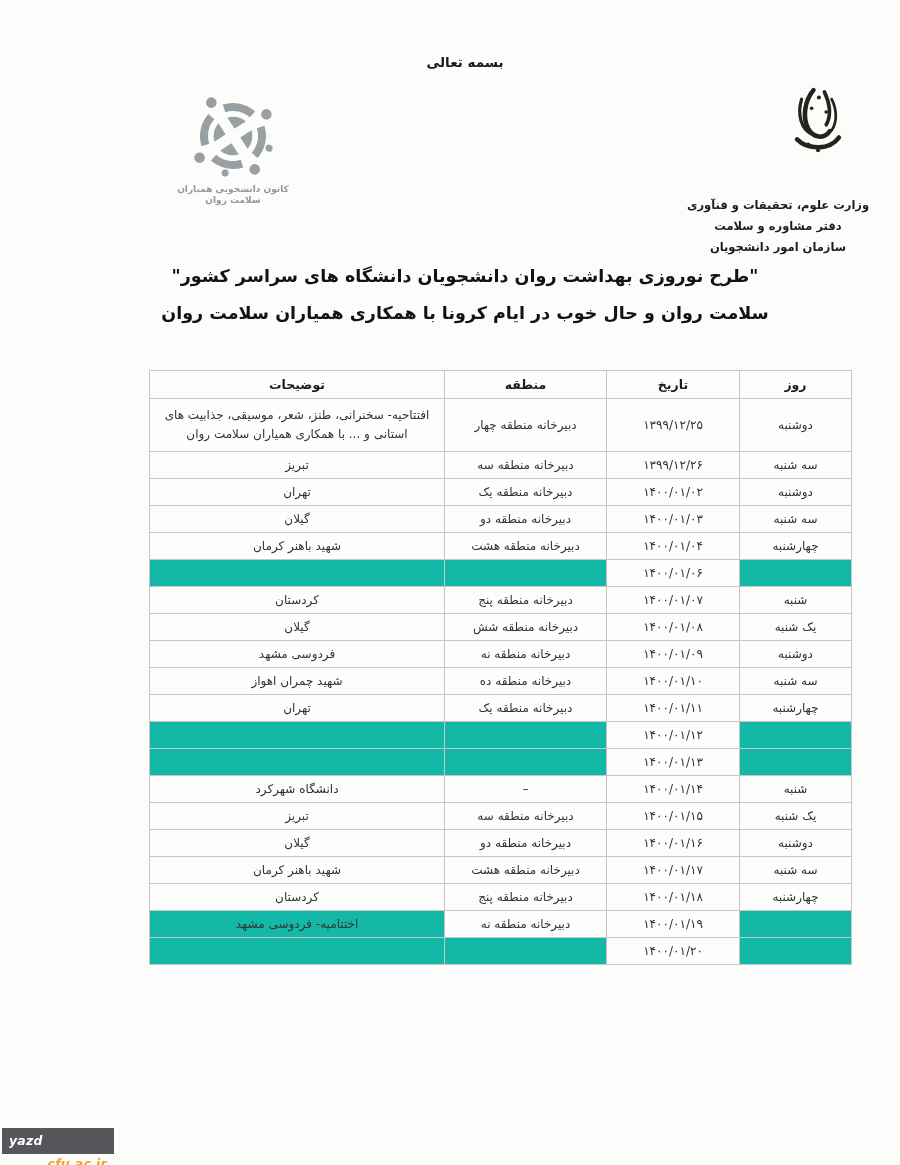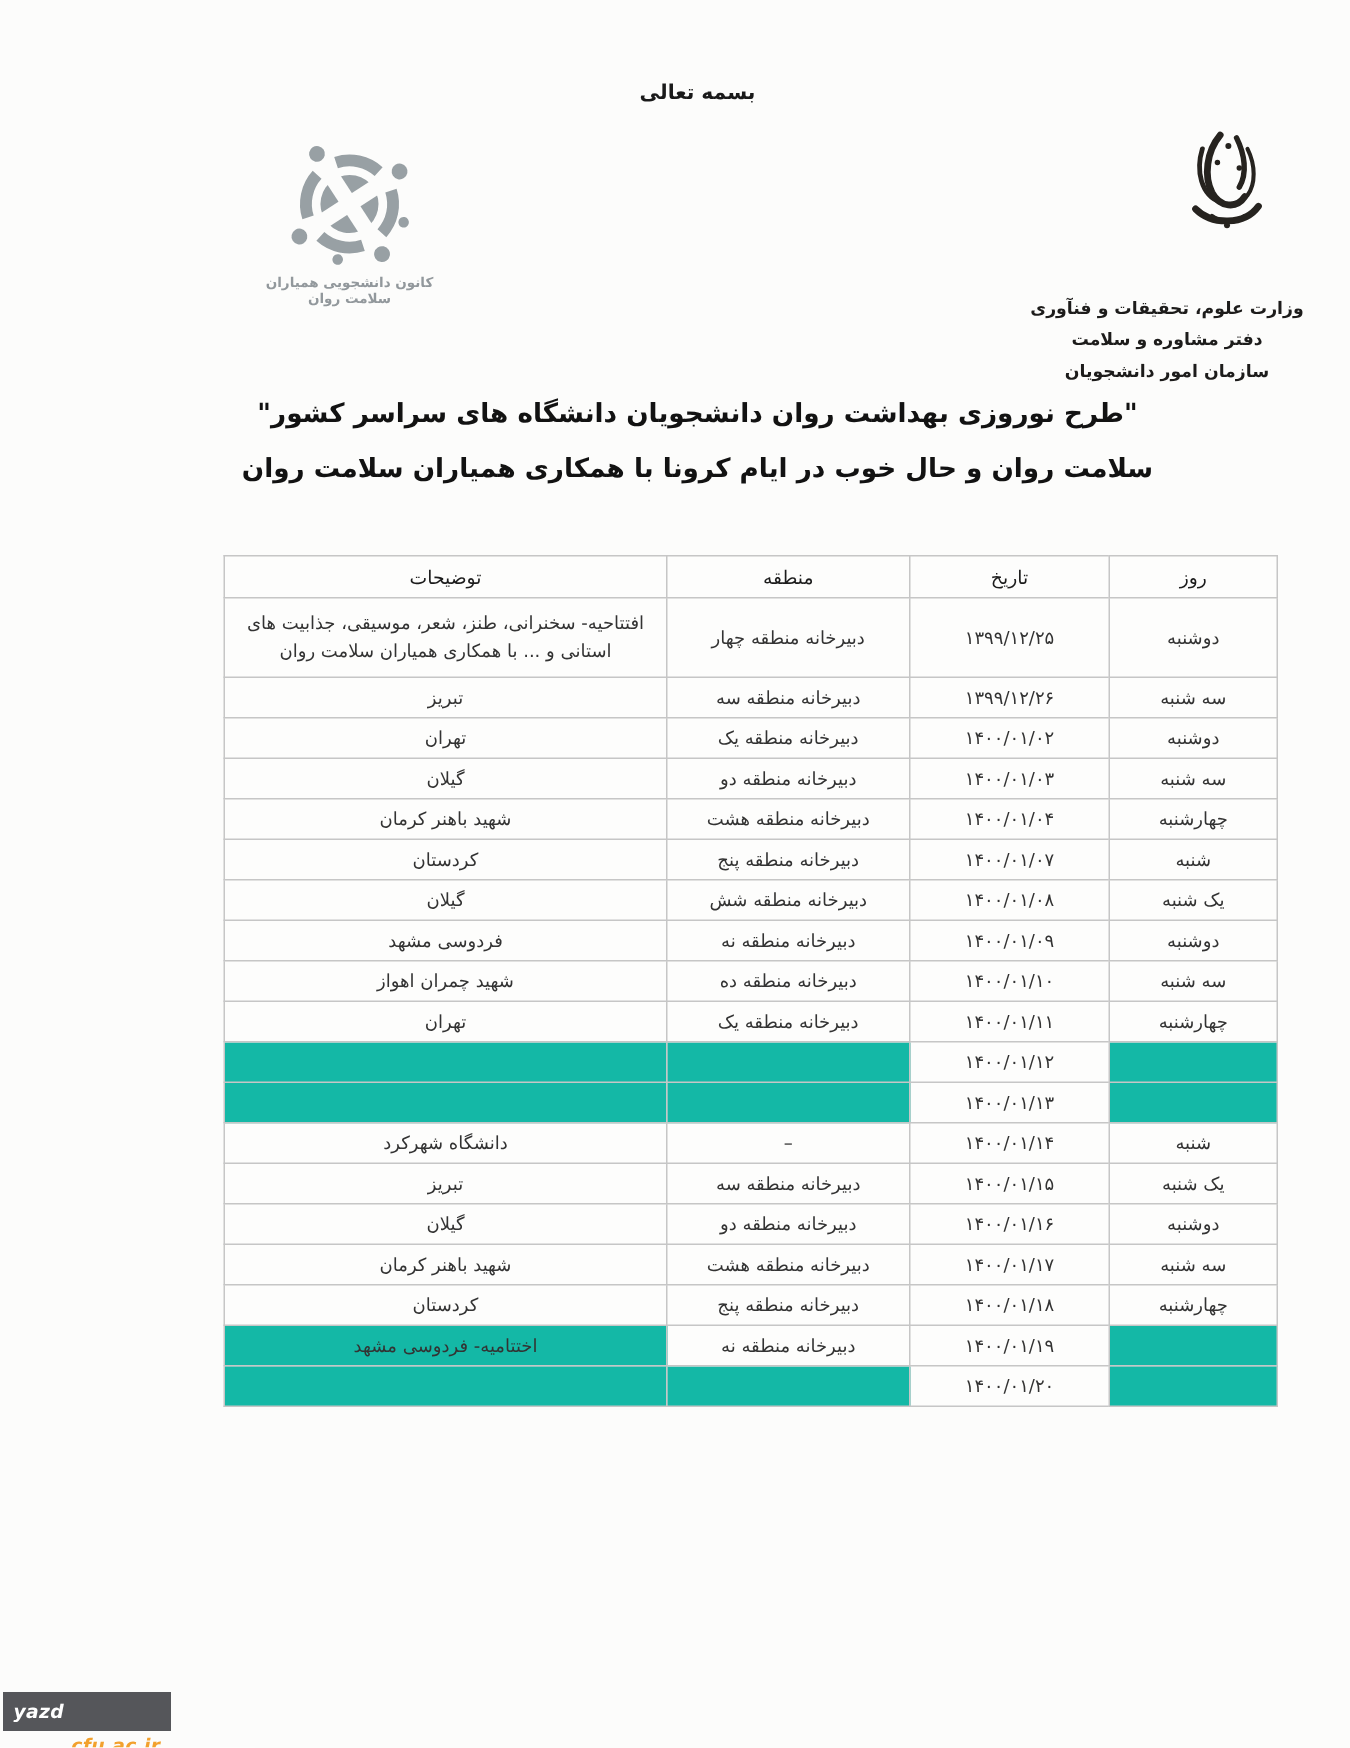--- a/index.html
+++ b/index.html
@@ -20,21 +20,21 @@
   .left-caption{font-size:9px;color:#92989c;line-height:11px;font-weight:bold;}
 
   .title-block{position:absolute;top:258px;left:0;right:0;text-align:center;
     font-size:17.5px;font-weight:bold;color:#121212;line-height:37px;}
 
   
   .schedule{position:absolute;top:370px;right:78px;left:120px;}
   table{width:702px;border-collapse:collapse;direction:rtl;table-layout:fixed;}
   th,td{border:1px solid #c6c6c6;text-align:center;vertical-align:middle;
     padding:2px 8px;color:#333;background:#fdfdfc;}
-  th{height:23px;font-size:12.5px;font-weight:normal;color:#1c1c1c;}
+  th{height:23px;font-size:12.5px;font-weight:bold;color:#1c1c1c;}
   td{height:22px;font-size:12px;line-height:1.55;}
   tr.tall td{height:48px;}
   td.col-notes{font-size:12px;}
   tr.shaded td{background:#14b8a6;}
   tr.shaded td.col-date{background:#fdfdfc;}
   tr.shaded td.filled{background:#fdfdfc;}
 
   
   .watermark{position:absolute;left:2px;top:1128px;height:21px;background:#55565a;
     display:flex;align-items:center;padding:2px 7px 3px 7px;direction:ltr;
@@ -146,20 +146,26 @@
       <td class="col-date">۱۴۰۰/۰۱/۰۳</td>
       <td class="col-region">دبیرخانه منطقه دو</td>
       <td class="col-notes">گیلان</td>
     </tr>
           <tr>
       <td class="col-day">چهارشنبه</td>
       <td class="col-date">۱۴۰۰/۰۱/۰۴</td>
       <td class="col-region">دبیرخانه منطقه هشت</td>
       <td class="col-notes">شهید باهنر کرمان</td>
     </tr>
+          <tr class="shaded">
+      <td class="col-day"></td>
+      <td class="col-date">۱۴۰۰/۰۱/۰۶</td>
+      <td class="col-region"></td>
+      <td class="col-notes"></td>
+    </tr>
           <tr>
       <td class="col-day">شنبه</td>
       <td class="col-date">۱۴۰۰/۰۱/۰۷</td>
       <td class="col-region">دبیرخانه منطقه پنج</td>
       <td class="col-notes">کردستان</td>
     </tr>
           <tr>
       <td class="col-day">یک شنبه</td>
       <td class="col-date">۱۴۰۰/۰۱/۰۸</td>
       <td class="col-region">دبیرخانه منطقه شش</td>

